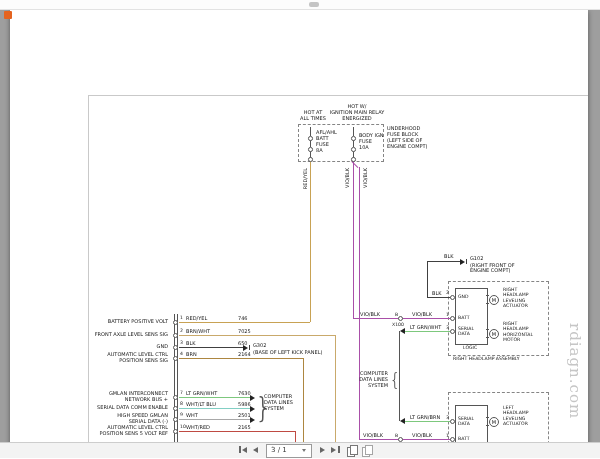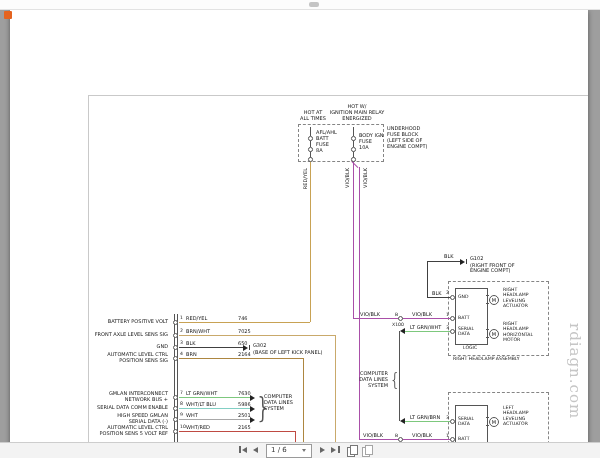--- a/index.html
+++ b/index.html
@@ -272,21 +272,21 @@
 HEADLAMP
 LEVELING
 ACTUATOR</div>
 
   <div class="tb"></div>
   <div class="botstrip"></div>
   <div class="tb-btn tbar" style="left:239px;top:446px"></div>
   <div class="tb-btn ttri-l" style="left:242px;top:446.5px"></div>
   <div class="tb-btn ttri-l" style="left:253px;top:446.5px"></div>
   <div class="pgbox"></div>
-  <div class="pgtxt">1 / 6</div>
+  <div class="pgtxt">3 / 1</div>
   <div class="caret"></div>
   <div class="tb-btn ttri-r" style="left:320px;top:446.5px"></div>
   <div class="tb-btn ttri-r" style="left:331px;top:446.5px"></div>
   <div class="tb-btn tbar" style="left:338px;top:446px"></div>
   <div class="picon" style="left:347px;top:447px;width:6px;height:8px"></div>
   <div class="picon" style="left:350px;top:445px;width:6px;height:8px"></div>
   <div class="picon" style="left:362px;top:447px;width:6px;height:8px;border-color:#a5a5a5"></div>
   <div class="picon" style="left:365px;top:445px;width:6px;height:8px;border-color:#a5a5a5"></div>
 
 </div>

